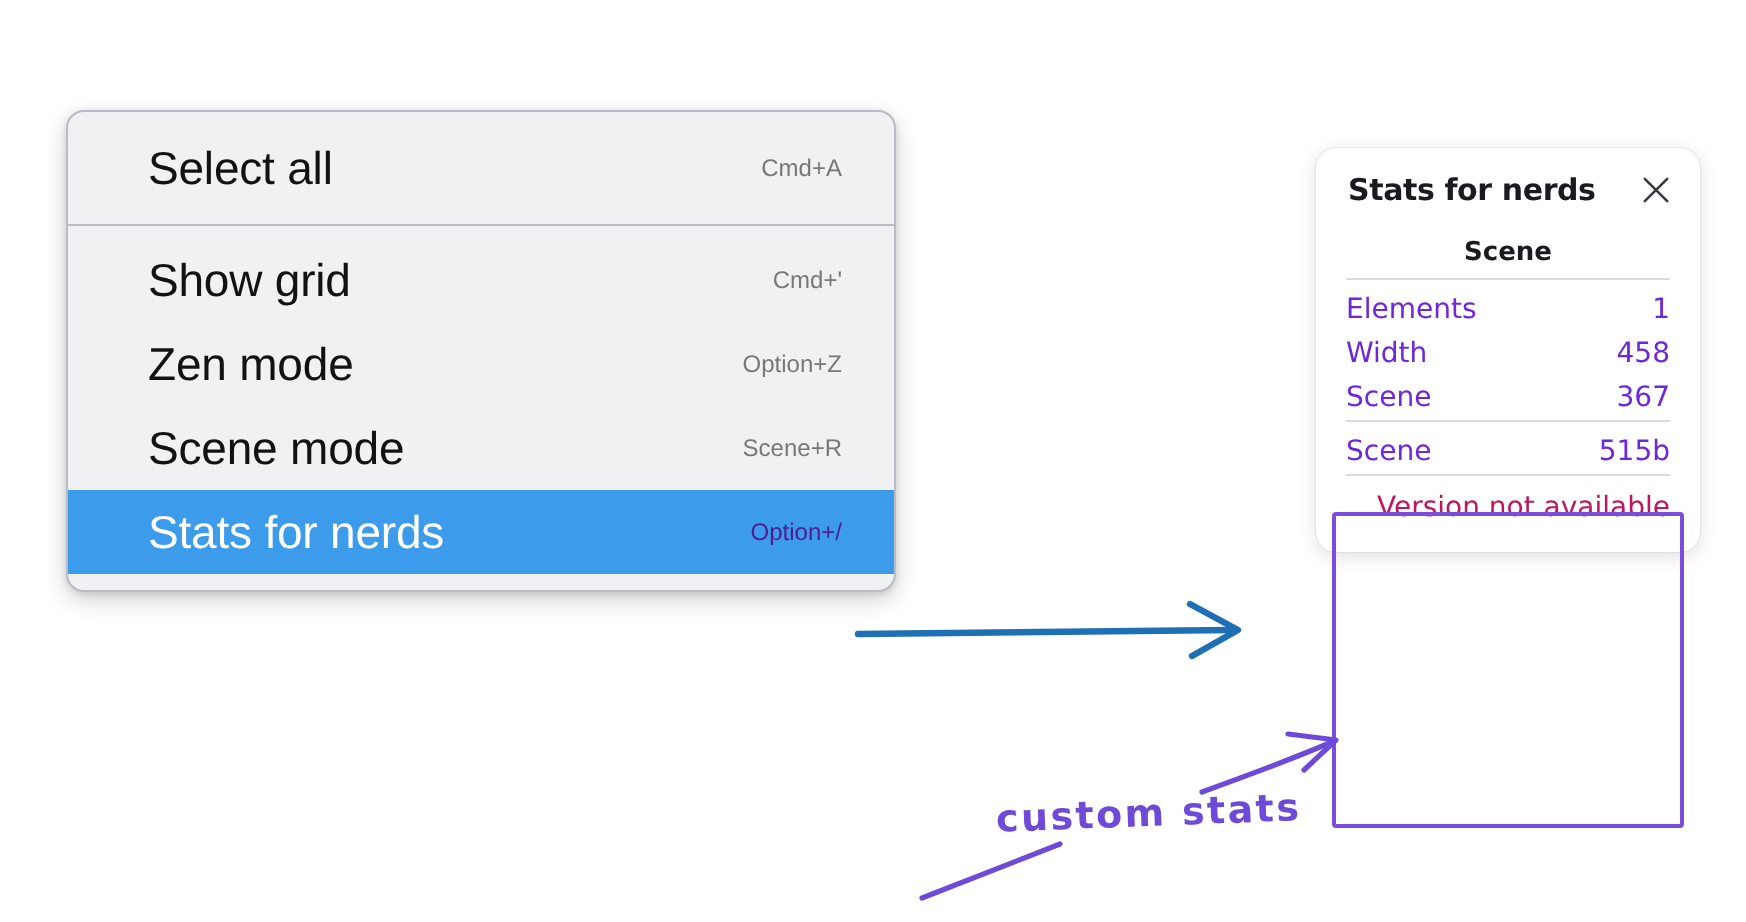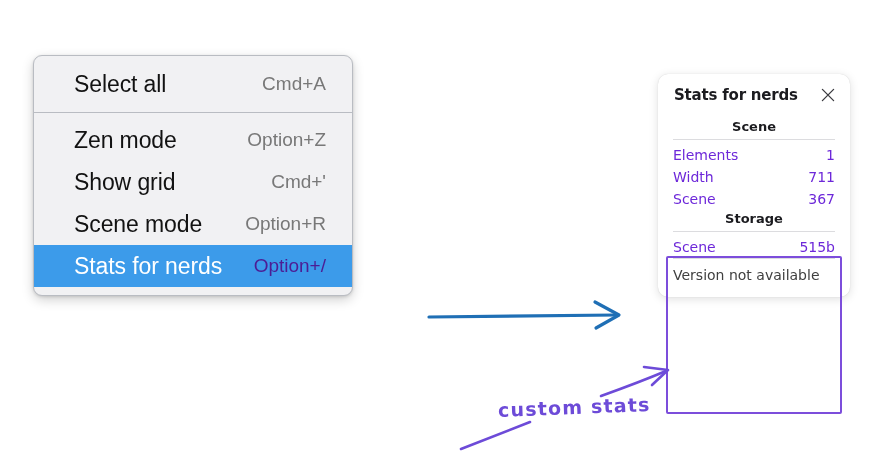--- a/index.html
+++ b/index.html
@@ -14,21 +14,21 @@
     overflow: hidden;
     font-family: "Liberation Sans", sans-serif;
     -webkit-font-smoothing: antialiased;
   }
 
   
   #context-menu {
     position: absolute;
     left: 33px;
     top: 55px;
-    width: 320px;
+    width: 415px;
     background: #f1f1f3;
     border: 1px solid #b9bcc2;
     border-radius: 9px;
     box-shadow: 0 4px 12px rgba(0,0,0,0.18), 0 1px 3px rgba(0,0,0,0.12);
     box-sizing: border-box;
     overflow: hidden;
     padding: 7px 0 8px 0;
   }
   .menu-group { }
   .menu-divider {
@@ -45,21 +45,21 @@
     box-sizing: border-box;
     cursor: default;
   }
   .menu-item .mi-label {
     font-size: 23px;
     color: #121212;
     letter-spacing: -0.1px;
     white-space: nowrap;
   }
   .menu-item .mi-shortcut {
-    font-size: 19px;
+    font-size: 12px;
     color: #787878;
     white-space: nowrap;
   }
   .menu-item.selected {
     background: #3c9bea;
   }
   .menu-item.selected .mi-label { color: #ffffff; }
   .menu-item.selected .mi-shortcut { color: #4c1d95; }
 
   
@@ -115,23 +115,24 @@
     justify-content: space-between;
     align-items: baseline;
     font-size: 14px;
     color: #6d28d9;
     padding: 3px 0;
   }
   .sp-row .sp-key { white-space: nowrap; }
   .sp-row .sp-val { white-space: nowrap; }
   .sp-single {
     font-size: 14px;
-    color: #404040;
+    color: #be185d;
     padding: 4px 0 0 0;
     white-space: nowrap;
+    text-align: right;
   }
 
   
   #highlight-box {
     position: absolute;
     left: 666px;
     top: 256px;
     width: 176px;
     height: 158px;
     border: 2px solid #7c4ddb;
@@ -169,30 +170,30 @@
     <div class="menu-item">
       <span class="mi-label">Select all</span>
       <span class="mi-shortcut">Cmd+A</span>
     </div>
   </div>
 
   <div class="menu-divider"></div>
 
   <div class="menu-group">
     <div class="menu-item">
+      <span class="mi-label">Show grid</span>
+      <span class="mi-shortcut">Cmd+'</span>
+    </div>
+    <div class="menu-item">
       <span class="mi-label">Zen mode</span>
       <span class="mi-shortcut">Option+Z</span>
     </div>
     <div class="menu-item">
-      <span class="mi-label">Show grid</span>
-      <span class="mi-shortcut">Cmd+'</span>
-    </div>
-    <div class="menu-item">
       <span class="mi-label">Scene mode</span>
-      <span class="mi-shortcut">Option+R</span>
+      <span class="mi-shortcut">Scene+R</span>
     </div>
     <div class="menu-item selected">
       <span class="mi-label">Stats for nerds</span>
       <span class="mi-shortcut">Option+/</span>
     </div>
   </div>
 
 </div>
 
 <div id="stats-panel">
@@ -210,30 +211,29 @@
 
     <div class="sp-section">
       <div class="sp-section-title">Scene</div>
       <div class="sp-rule"></div>
       <div class="sp-row">
         <span class="sp-key">Elements</span>
         <span class="sp-val">1</span>
       </div>
       <div class="sp-row">
         <span class="sp-key">Width</span>
-        <span class="sp-val">711</span>
+        <span class="sp-val">458</span>
       </div>
       <div class="sp-row">
         <span class="sp-key">Scene</span>
         <span class="sp-val">367</span>
       </div>
     </div>
 
     <div class="sp-section">
-      <div class="sp-section-title">Storage</div>
       <div class="sp-rule"></div>
       <div class="sp-row">
         <span class="sp-key">Scene</span>
         <span class="sp-val">515b</span>
       </div>
     </div>
 
     <div class="sp-section">
       <div class="sp-rule"></div>
       <div class="sp-single">Version not available</div>

